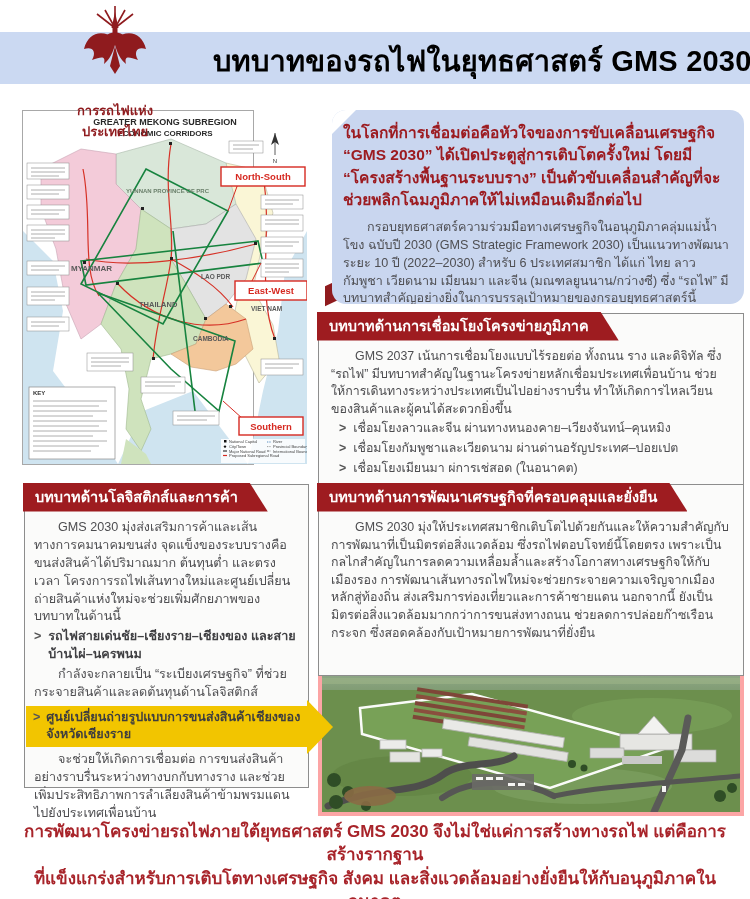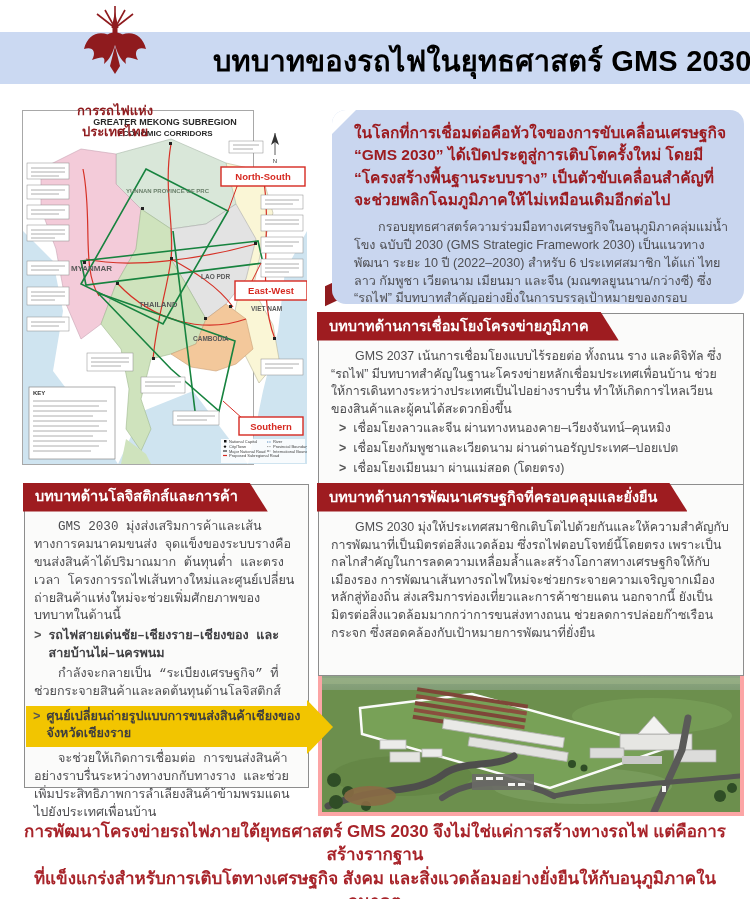--- a/index.html
+++ b/index.html
@@ -15,40 +15,40 @@
   .org-name { font-size:13px; font-weight:bold; color:#8f1b1e; margin-top:18px; }
 
   
   .map-panel { position:absolute; left:22px; top:110px; width:232px; height:355px;
                background:#fff; border:1px solid #a8a8a8; }
 
   
   .intro-fold { position:absolute; left:325px; top:282px; width:18px; height:20px;
                 background:#8f1b1e; transform:skewY(-25deg); z-index:1; }
   .intro-box { position:absolute; left:332px; top:110px; width:412px; height:194px;
-               background:#c9d6ef; border-radius:14px; padding:12px 15px 10px 22px;
+               background:#c9d6ef; border-radius:14px; padding:12px 15px 10px 11px;
                overflow:hidden; z-index:2; }
   .intro-box::before { content:""; position:absolute; left:-1px; top:-1px;
                border-top:26px solid #ffffff; border-right:26px solid transparent; }
   .intro-lead { font-size:15.5px; font-weight:bold; color:#9c1b20; line-height:1.45; }
   .intro-body { font-size:12.6px; color:#4e4e52; line-height:1.42; margin-top:7px; text-indent:24px; }
 
   
   .section-box { position:absolute; border:1.5px solid #8d8d8d; background:#fbfbfa; z-index:2; }
   .ribbon { position:absolute; top:-2px; left:-2px; background:#9e1c20; color:#fff;
             font-weight:bold; font-size:14.5px; line-height:1; padding:7px 30px 7px 12px;
             clip-path:polygon(0 0, calc(100% - 18px) 0, 100% 100%, 0 100%); white-space:nowrap; }
   .sec-body { padding:34px 10px 6px 12px; font-size:12.4px; color:#4d4d50; line-height:1.42; }
   .sec-body p.ind { text-indent:24px; }
   .b-row { display:flex; gap:7px; margin:2px 0 2px 8px; }
   .b-marker { font-weight:bold; color:#555; }
   .b-bold { font-weight:bold; color:#3f3f42; }
 
   #sec-connect { left:318px; top:313px; width:426px; height:190px; }
-  #sec-logistics { left:24px; top:484px; width:285px; height:304px; z-index:3;font-family:Liberation Mono, monospace; }
+  #sec-logistics { left:24px; top:484px; width:285px; height:304px; z-index:3; }
   #sec-logistics .sec-body { padding:34px 9px 6px 9px; font-size:12.6px; }
   #sec-sustain { left:318px; top:484px; width:426px; height:192px; }
 
   .highlight-bar { position:relative; margin:4px -8px 4px -8px; background:#f2c500;
                    padding:3px 2px 3px 7px; display:flex; gap:6px;
                    font-weight:bold; font-size:12.6px; color:#3d3d3f; line-height:1.4; }
   .highlight-bar::after { content:""; position:absolute; right:-26px; top:-6px;
                    border-top:27px solid transparent; border-bottom:27px solid transparent;
                    border-left:26px solid #f2c500; }
 
@@ -237,21 +237,21 @@
       <div class="b-row">
         <span class="b-marker">&gt;</span>
         <span>เชื่อมโยงลาวและจีน ผ่านทางหนองคาย–เวียงจันทน์–คุนหมิง</span>
       </div>
       <div class="b-row">
         <span class="b-marker">&gt;</span>
         <span>เชื่อมโยงกัมพูชาและเวียดนาม ผ่านด่านอรัญประเทศ–ปอยเปต</span>
       </div>
       <div class="b-row">
         <span class="b-marker">&gt;</span>
-        <span>เชื่อมโยงเมียนมา ผ่านแม่สอด (โดยตรง)</span>
+        <span>เชื่อมโยงเมียนมา ผ่การเช่สอด (ในอนาคต)</span>
       </div>
     </div>
   </div>
 
   <div class="section-box" id="sec-logistics">
     <div class="ribbon">บทบาทด้านโลจิสติกส์และการค้า</div>
     <div class="sec-body">
       <p class="ind">GMS 2030 มุ่งส่งเสริมการค้าและเส้นทางการคมนาคมขนส่ง จุดแข็งของระบบรางคือ ขนส่งสินค้าได้ปริมาณมาก ต้นทุนต่ำ และตรงเวลา โครงการรถไฟเส้นทางใหม่และศูนย์เปลี่ยนถ่ายสินค้าแห่งใหม่จะช่วยเพิ่มศักยภาพของบทบาทในด้านนี้</p>
       <div class="b-row" style="margin-left:0;">
         <span class="b-marker">&gt;</span>

